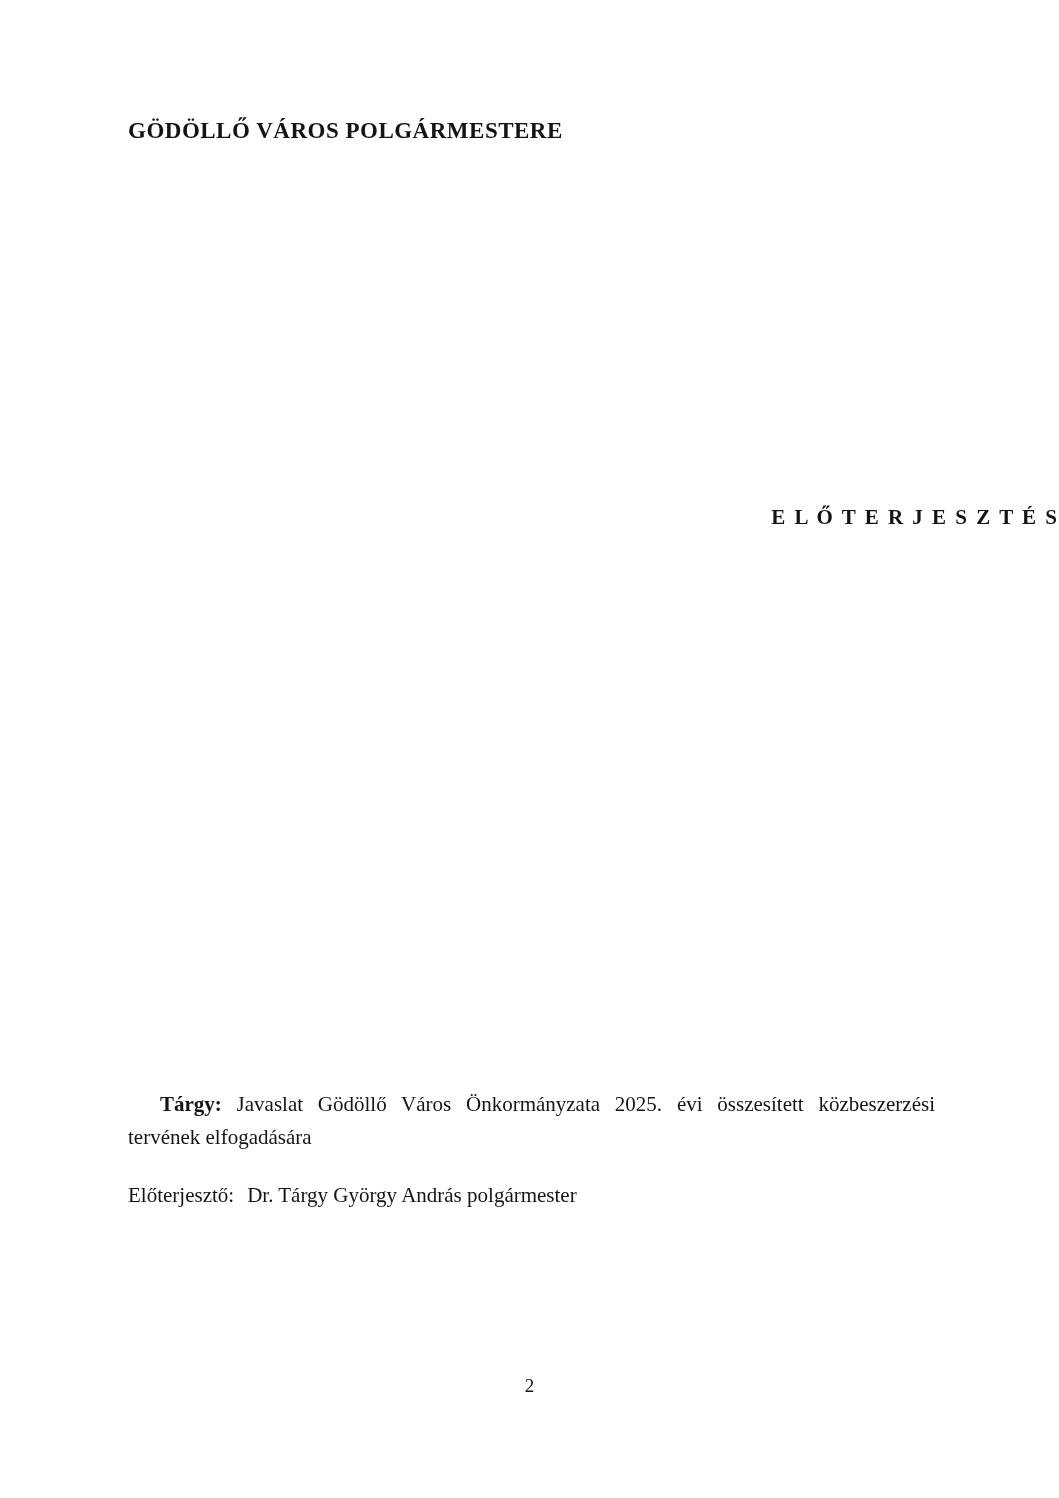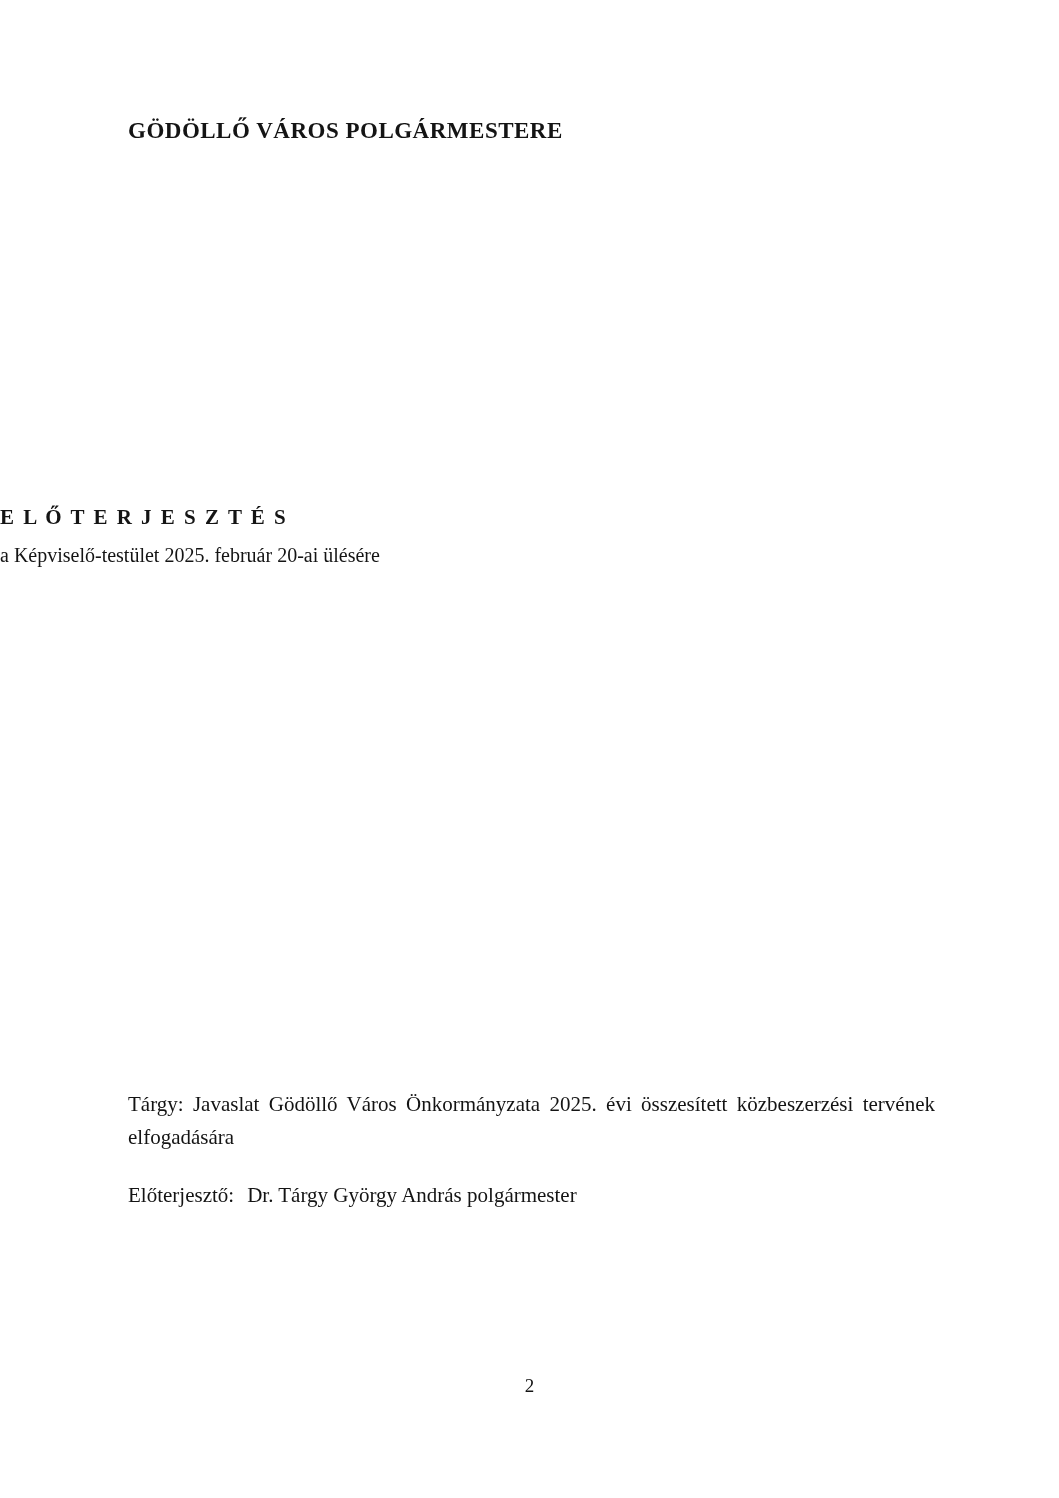--- a/index.html
+++ b/index.html
@@ -24,21 +24,21 @@
     font-size: 23px;
     font-weight: bold;
     letter-spacing: 0.5px;
     white-space: nowrap;
   }
   .title-block {
     position: absolute;
     left: 0;
     top: 505px;
     width: 1059px;
-    text-align: left;
+    text-align: right;
   }
   .doc-title {
     font-size: 21px;
     font-weight: bold;
     letter-spacing: 2px;
     margin: 0 0 14px 0;
   }
   .doc-subtitle {
     font-size: 20px;
     font-weight: normal;
@@ -47,21 +47,22 @@
   .subject-block {
     position: absolute;
     left: 128px;
     top: 1088px;
     width: 807px;
     font-size: 21px;
     line-height: 33px;
     text-align: justify;
   }
   .subject-label {
-    font-weight: normal;
+    font-weight: bold;
+    margin-left: 32px;
   }
   .presenter-block {
     position: absolute;
     left: 128px;
     top: 1183px;
     font-size: 21px;
     white-space: nowrap;
   }
   .presenter-label {
     margin-right: 13px;
@@ -77,21 +78,20 @@
 </style>
 </head>
 <body>
 
 <div class="page">
 
   <div class="doc-header">GÖDÖLLŐ VÁROS POLGÁRMESTERE</div>
 
   <div class="title-block">
     <p class="doc-title">E L Ő T E R J E S Z T É S</p>
-    <p class="doc-subtitle">a Képviselő-testület 2025. február 20-ai ülésére</p>
   </div>
 
   <div class="subject-block">
     <span class="subject-label">Tárgy:</span><span> Javaslat Gödöllő Város Önkormányzata 2025. évi összesített közbeszerzési tervének elfogadására</span>
   </div>
 
   <div class="presenter-block">
     <span class="presenter-label">Előterjesztő:</span><span>Dr. Tárgy György András polgármester</span>
   </div>
 

